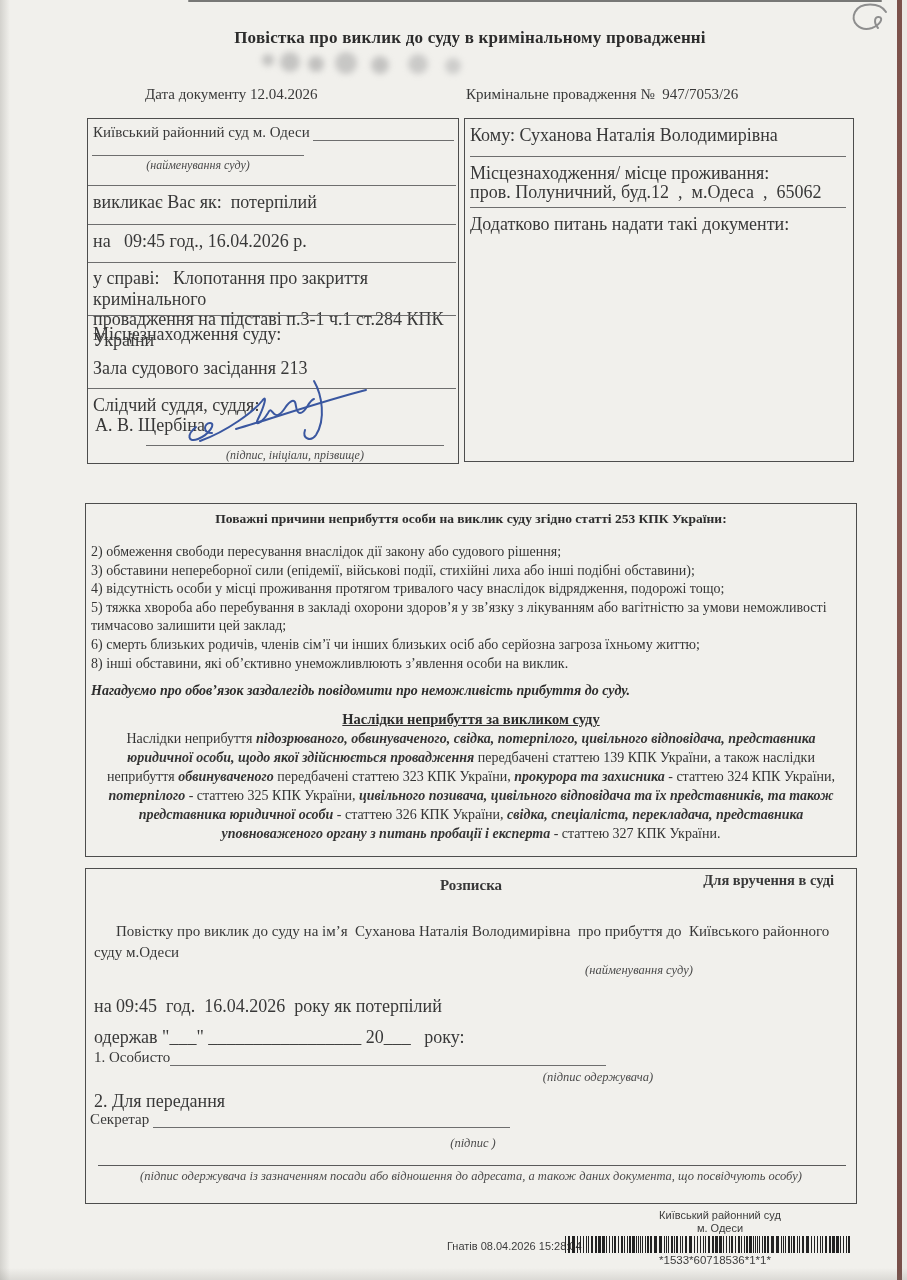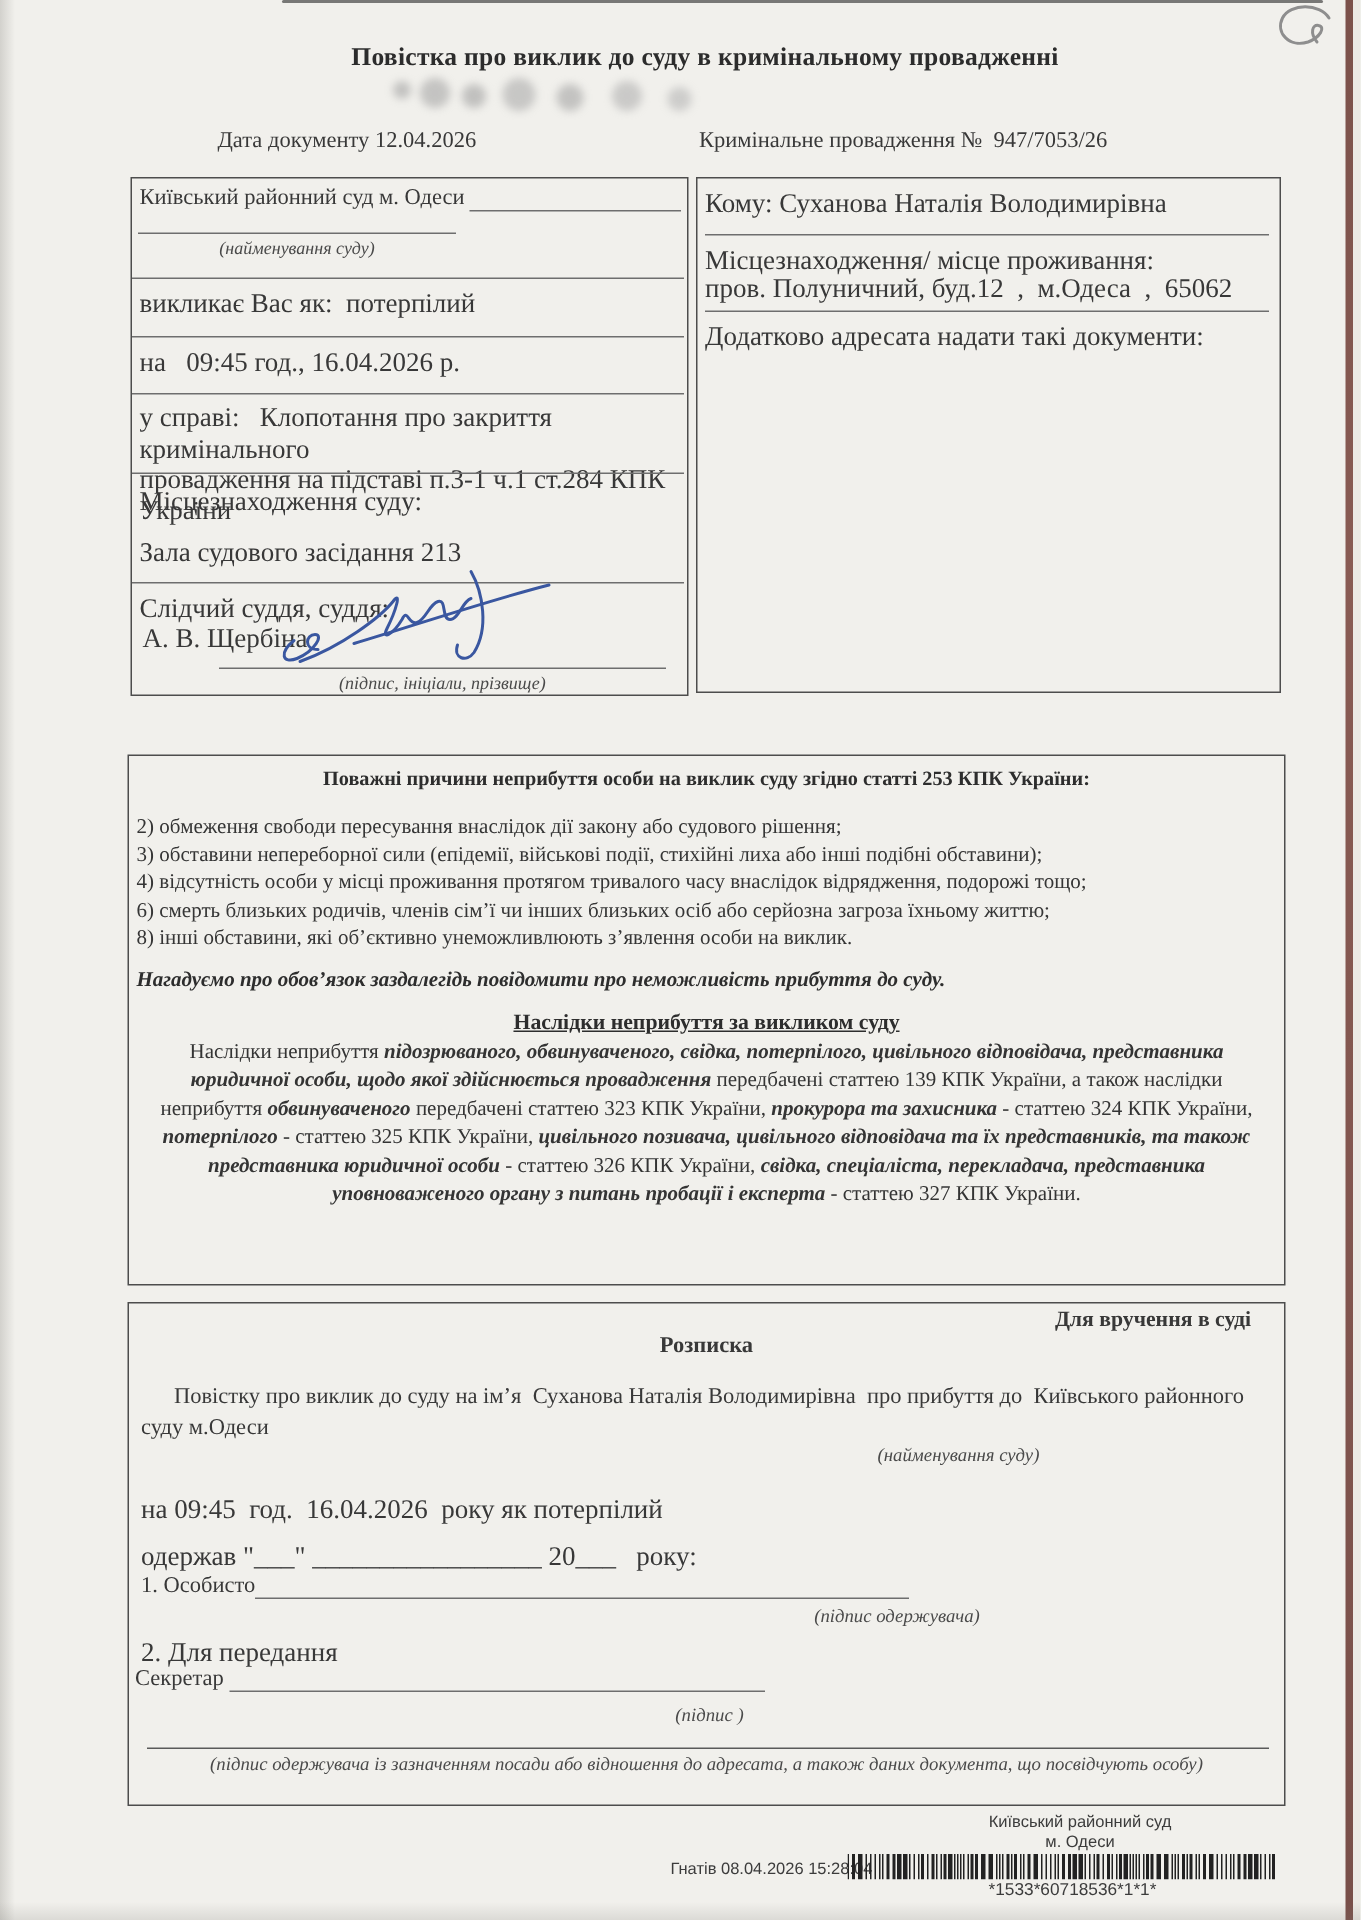--- a/index.html
+++ b/index.html
@@ -44,21 +44,21 @@
   .fillrow .fill{flex:1;border-bottom:1px solid #6e6e6e;height:17px;}
   
   .rz-head{margin:7px 8px 0;text-align:center;font-weight:700;font-size:13.5px;color:#2d2d2d;}
   .rz-items{margin:16px 4px 0 5px;font-size:14px;line-height:18.6px;color:#353535;}
   .rz-reminder{margin:10px 4px 0 5px;font-weight:700;font-style:italic;font-size:14px;color:#2d2d2d;}
   .rz-ctitle{margin:12px 0 0;text-align:center;font-weight:700;font-size:14.5px;color:#2d2d2d;text-decoration:underline;}
   .rz-par{margin:1px 8px 0;text-align:center;font-size:14px;line-height:19px;color:#343434;}
   .seg-i{font-style:italic;font-weight:700;}
   
   .rc-corner{position:absolute;top:3px;right:22px;font-weight:700;font-size:14.5px;}
-  .rc-title{position:absolute;top:20px;left:0;width:100%;text-align:center;font-weight:700;font-size:15px;}
+  .rc-title{position:absolute;top:8px;left:0;width:100%;text-align:center;font-weight:700;font-size:15px;}
   .rc-body{position:absolute;top:52px;left:8px;right:10px;font-size:15px;line-height:21px;
     text-indent:22px;white-space:pre-wrap;}
   
   .ft{font-family:"Liberation Sans","DejaVu Sans",sans-serif;font-size:11px;color:#3c3c3c;position:absolute;white-space:nowrap;}
   .barcode{position:absolute;left:565px;top:1236px;width:288px;height:17px;display:flex;align-items:stretch;overflow:hidden;}
   .barcode .bar{background:#222;flex:0 0 auto;}
   svg{display:block;}
 </style>
 </head>
 <body>
@@ -114,29 +114,30 @@
     <div class="hline" style="top:326px;left:58px;width:298px;"></div>
     <div class="cap" style="top:329px;left:58px;width:298px;">(підпис, ініціали, прізвище)</div>
   </div>
 
   <div class="box box2">
     <div class="row" style="top:6px;left:5px;">Кому: Суханова Наталія Володимирівна</div>
     <div class="hline" style="top:37px;left:5px;width:376px;"></div>
     <div class="row" style="top:44px;left:5px;">Місцезнаходження/ місце проживання:</div>
     <div class="row pre" style="top:63px;left:5px;">пров. Полуничний, буд.12  ,  м.Одеса  ,  65062</div>
     <div class="hline" style="top:88px;left:5px;width:376px;"></div>
-    <div class="row" style="top:95px;left:5px;">Додатково адресата надати такі документи:</div>
+    <div class="row" style="top:95px;left:5px;">Додатково питань надати такі документи:</div>
   </div>
 
   <div class="box box3">
     <div class="rz-head">Поважні причини неприбуття особи на виклик суду згідно статті 253 КПК України:</div>
     <div class="rz-items">
       <div>2) обмеження свободи пересування внаслідок дії закону або судового рішення;</div>
       <div>3) обставини непереборної сили (епідемії, військові події, стихійні лиха або інші подібні обставини);</div>
       <div>4) відсутність особи у місці проживання протягом тривалого часу внаслідок відрядження, подорожі тощо;</div>
+      <div>5) тяжка хвороба або перебування в закладі охорони здоров’я у зв’язку з лікуванням або вагітністю за умови неможливості тимчасово залишити цей заклад;</div>
       <div>6) смерть близьких родичів, членів сім’ї чи інших близьких осіб або серйозна загроза їхньому життю;</div>
       <div>8) інші обставини, які об’єктивно унеможливлюють з’явлення особи на виклик.</div>
     </div>
     <div class="rz-reminder">Нагадуємо про обов’язок заздалегідь повідомити про неможливість прибуття до суду.</div>
     <div class="rz-ctitle">Наслідки неприбуття за викликом суду</div>
     <div class="rz-par"><span>Наслідки неприбуття </span><span class="seg-i">підозрюваного, обвинуваченого, свідка, потерпілого, цивільного відповідача, представника юридичної особи, щодо якої здійснюється провадження</span><span> передбачені статтею 139 КПК України, а також наслідки неприбуття </span><span class="seg-i">обвинуваченого</span><span> передбачені статтею 323 КПК України, </span><span class="seg-i">прокурора та захисника</span><span> - статтею 324 КПК України, </span><span class="seg-i">потерпілого</span><span> - статтею 325 КПК України, </span><span class="seg-i">цивільного позивача, цивільного відповідача та їх представників, та також представника юридичної особи</span><span> - статтею 326 КПК України, </span><span class="seg-i">свідка, спеціаліста, перекладача, представника уповноваженого органу з питань пробації і експерта</span><span> - статтею 327  КПК України.</span></div>
   </div>
 
   <div class="box box4">
     <div class="rc-corner">Для вручення в суді</div>

